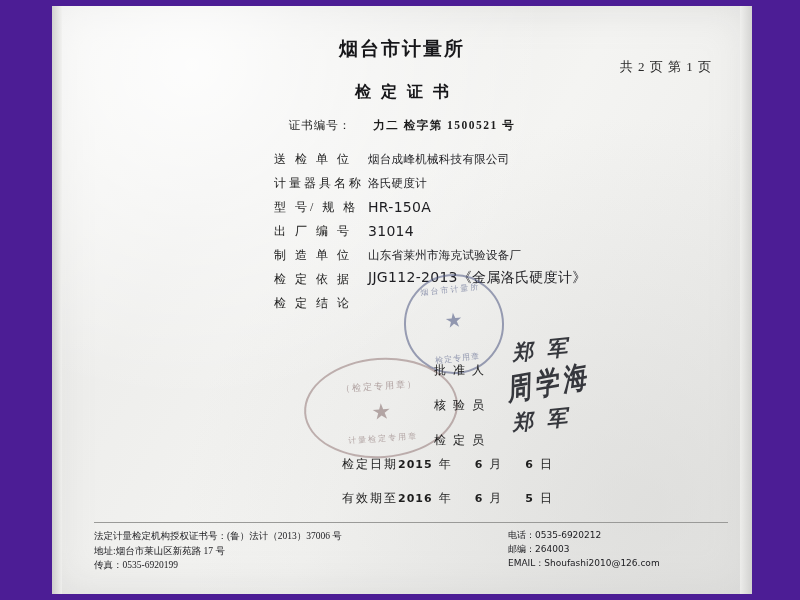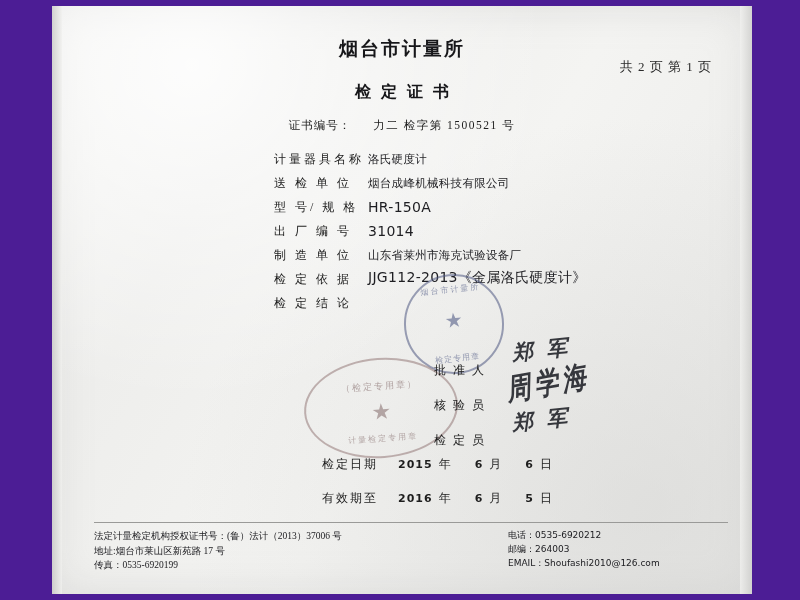--- a/index.html
+++ b/index.html
@@ -96,20 +96,21 @@
     left: 0; top: 112px;
     width: 700px;
     text-align: center;
     font-size: 11.5px;
     letter-spacing: 1px;
   }
   .cert-no-row .cert-no-value {
     display: inline-block;
     margin-left: 22px;
     letter-spacing: 1.5px;
+    font-weight: bold;
   }
 
   .fields {
     position: absolute;
     left: 222px;
     top: 138px;
     width: 460px;
   }
   .field-row {
     position: relative;
@@ -177,20 +178,21 @@
   }
 
   .date-row {
     position: absolute;
     left: 270px;
     width: 420px;
     font-size: 12px;
     letter-spacing: 2px;
     display: flex;
     align-items: baseline;
+    text-align: right;
   }
   .date-row .dlabel {
     width: 76px;
     flex: 0 0 76px;
   }
   .date-row .dnum {
     font-family: "DejaVu Sans", sans-serif;
     font-size: 11px;
     letter-spacing: 1px;
     font-weight: bold;
@@ -319,26 +321,26 @@
       <div class="org-title">烟台市计量所</div>
       <div class="page-count">共 2 页  第 1 页</div>
       <div class="doc-title">检定证书</div>
 
       <div class="cert-no-row">
         <span>证书编号：</span><span class="cert-no-value">力二 检字第 1500521 号</span>
       </div>
 
       <div class="fields">
         <div class="field-row">
+          <div class="field-label">送 检 单 位</div>
+          <div class="field-value cjk">烟台成峰机械科技有限公司</div>
+        </div>
+        <div class="field-row">
           <div class="field-label">计量器具名称</div>
           <div class="field-value cjk">洛氏硬度计</div>
-        </div>
-        <div class="field-row">
-          <div class="field-label">送 检 单 位</div>
-          <div class="field-value cjk">烟台成峰机械科技有限公司</div>
         </div>
         <div class="field-row">
           <div class="field-label">型 号/ 规 格</div>
           <div class="field-value">HR-150A</div>
         </div>
         <div class="field-row">
           <div class="field-label">出 厂 编 号</div>
           <div class="field-value">31014</div>
         </div>
         <div class="field-row">

